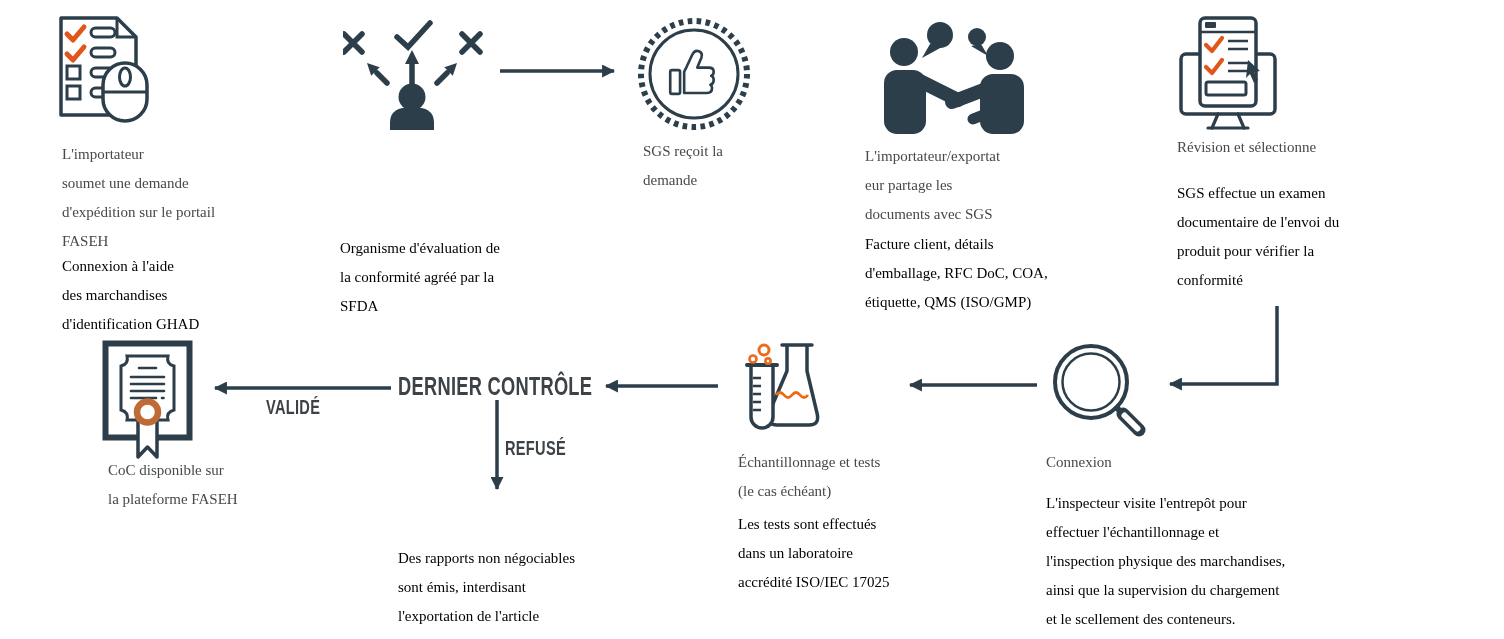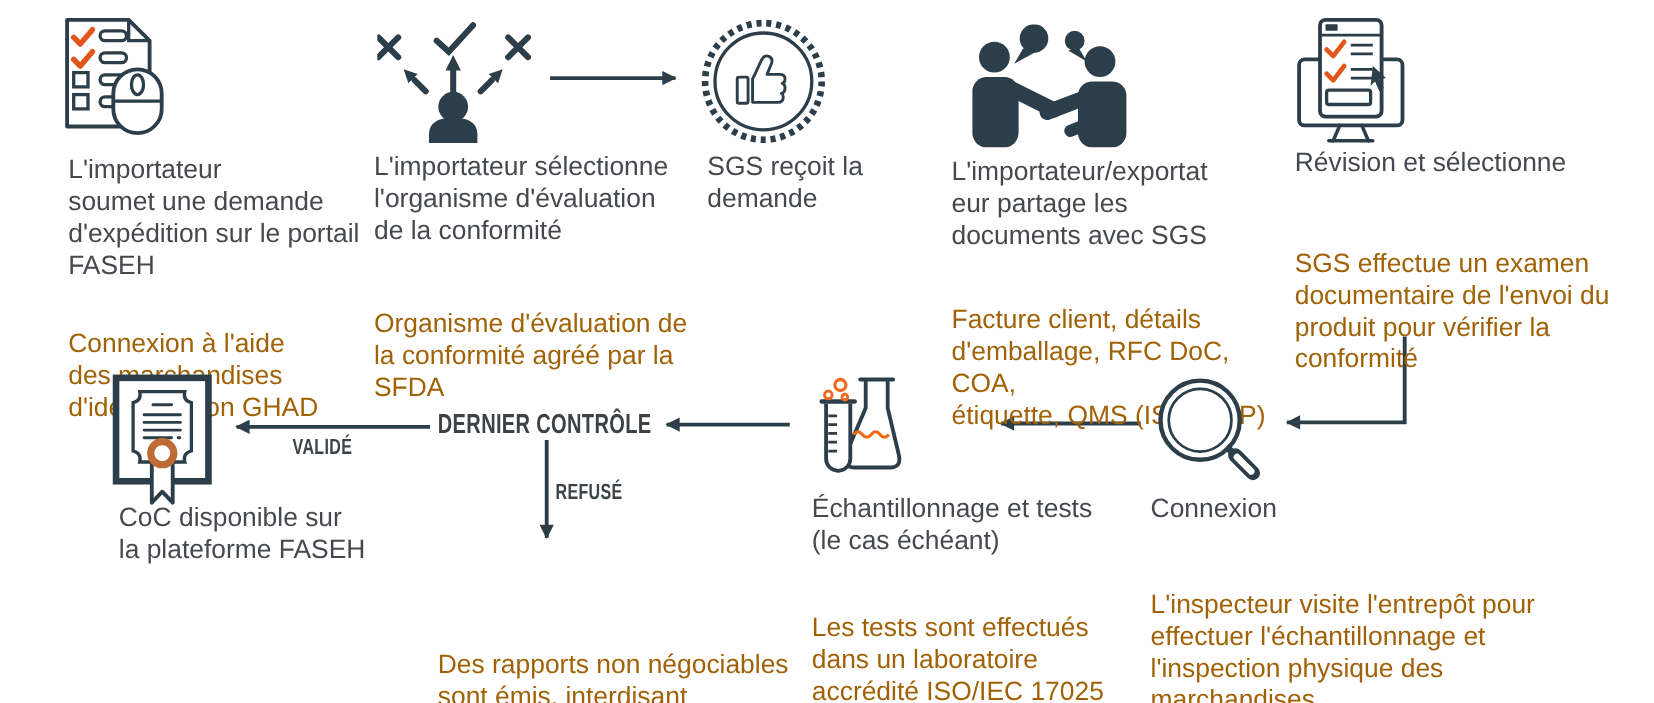--- a/index.html
+++ b/index.html
@@ -1,23 +1,23 @@
 <!DOCTYPE html>
 <html><head>
 <meta charset="utf-8">
 <style>
   html,body{margin:0;padding:0;background:#ffffff;}
   #canvas{
     position:relative;width:1504px;height:639px;background:#ffffff;overflow:hidden;
     font-family:"Liberation Sans","DejaVu Sans",sans-serif;
   }
   .abs{position:absolute;}
-  .txt{white-space:pre-line;font-size:24px;line-height:29px;}
+  .txt{white-space:pre-line;font-size:15px;line-height:29px;font-family:Liberation Serif, serif;}
   .label{color:#45494D;}
-  .note{color:#a16207;margin-top:46px;}
+  .note{color:#000000;}
   .cond{
     display:inline-block;white-space:nowrap;font-weight:700;color:#3C4246;
     transform:scaleX(0.73);transform-origin:0 50%;letter-spacing:0.4px;
   }
   .big-cond{font-size:25px;}
   .small-cond{font-size:20px;}
   svg{display:block;}
   #connectors{position:absolute;left:0;top:0;pointer-events:none;}
 </style>
 </head>
@@ -74,23 +74,20 @@
       <path d="M94,71 L104,61"></path>
     </g>
     <g fill="#2C3E4A">
       <polygon points="69,38 62,52 76,52"></polygon>
       <polygon points="24,51 36.7,55.3 28.2,63.7"></polygon>
       <polygon points="114,51 101.3,55.3 109.8,63.7"></polygon>
       <circle cx="69" cy="85" r="13.5"></circle>
       <path d="M47,118 v-8 q0,-15 22,-15 q22,0 22,15 v8 z"></path>
     </g>
   </svg>
-  <div class="abs txt label" style="left:340px;top:137px;width:300px">L'importateur sélectionne
-l'organisme d'évaluation
-de la conformité</div>
   <div class="abs txt note" style="left:340px;top:234px;width:300px">Organisme d'évaluation de
 la conformité agréé par la
 SFDA</div>
 
   <svg class="abs" style="left:633px;top:16px" width="122" height="116" viewBox="0 0 122 116">
     <circle cx="61" cy="58" r="53" fill="none" stroke="#2C3E4A" stroke-width="6" stroke-dasharray="4.6 4.4"></circle>
     <circle cx="61" cy="58" r="44" fill="#fff" stroke="#2C3E4A" stroke-width="3"></circle>
     <g transform="translate(61,59) scale(0.82)" fill="#fff" stroke="#2C3E4A" stroke-width="3.2" stroke-linejoin="round">
       <rect x="-29" y="-6" width="12" height="29" rx="2"></rect>
       <path d="M -12,22 L 16,22 Q 22,22 22,16 Q 22,13 20,12 Q 24,11 24,6 Q 24,2 21,1 Q 24,0 24,-4 Q 24,-9 18,-9 L 4,-9 L 9,-21 Q 11,-27 6,-29 Q 1,-31 -2,-25 L -9,-10 L -12,-4 Z"></path>

